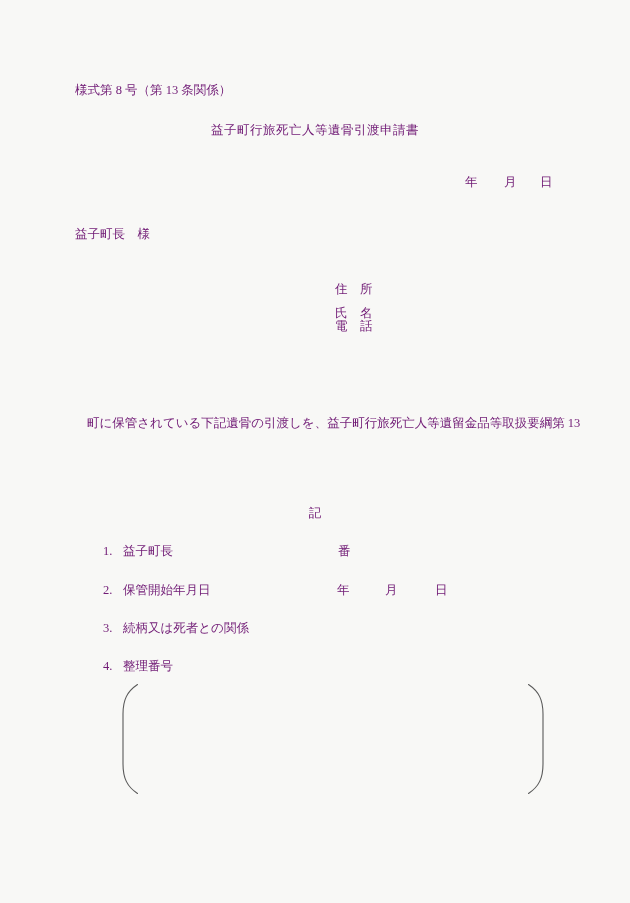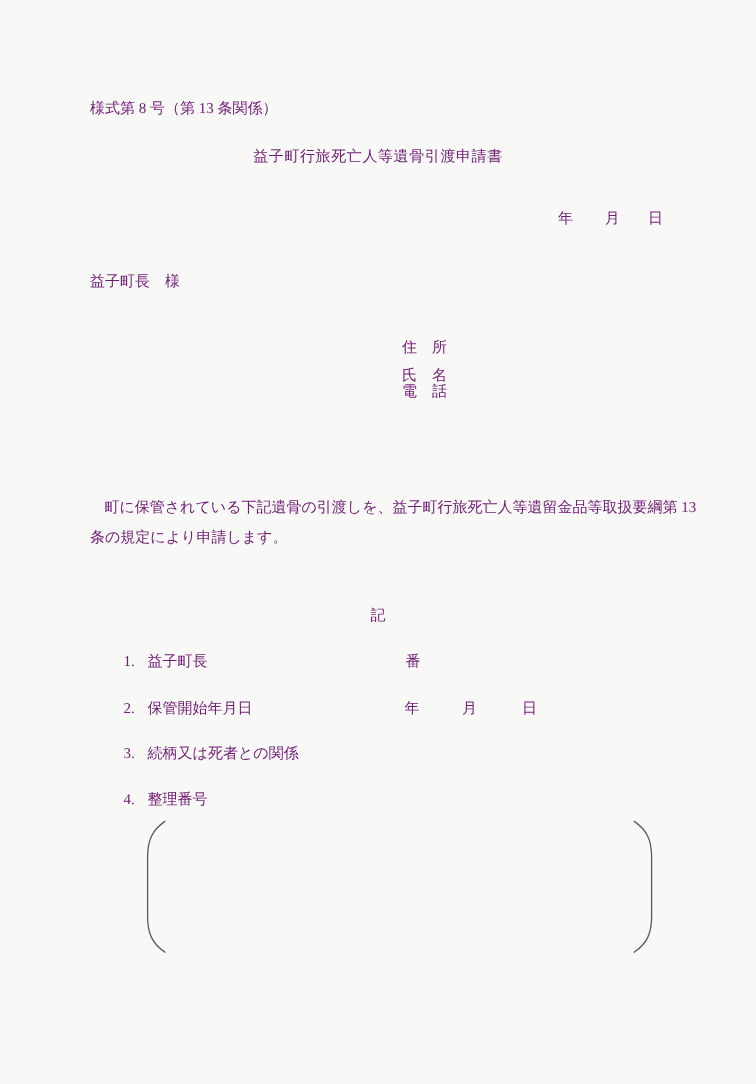--- a/index.html
+++ b/index.html
@@ -72,21 +72,20 @@
     <span class="dy">日</span>
   </div>
 
   <div class="abs addressee">益子町長　様</div>
 
   <div class="abs app-field f0">住　所</div>
   <div class="abs app-field f1">氏　名</div>
   <div class="abs app-field f2">電　話</div>
 
   <div class="abs body-l1">町に保管されている下記遺骨の引渡しを、益子町行旅死亡人等遺留金品等取扱要綱第 13</div>
-  <div class="abs body-l2">条の規定により申請します。</div>
 
   <div class="abs ki-heading">記</div>
 
   <div class="abs item i1">
     <span class="num">1.</span>
     <span class="lbl">益子町長</span>
     <span class="unit-ban">番</span>
   </div>
 
   <div class="abs item i2">

